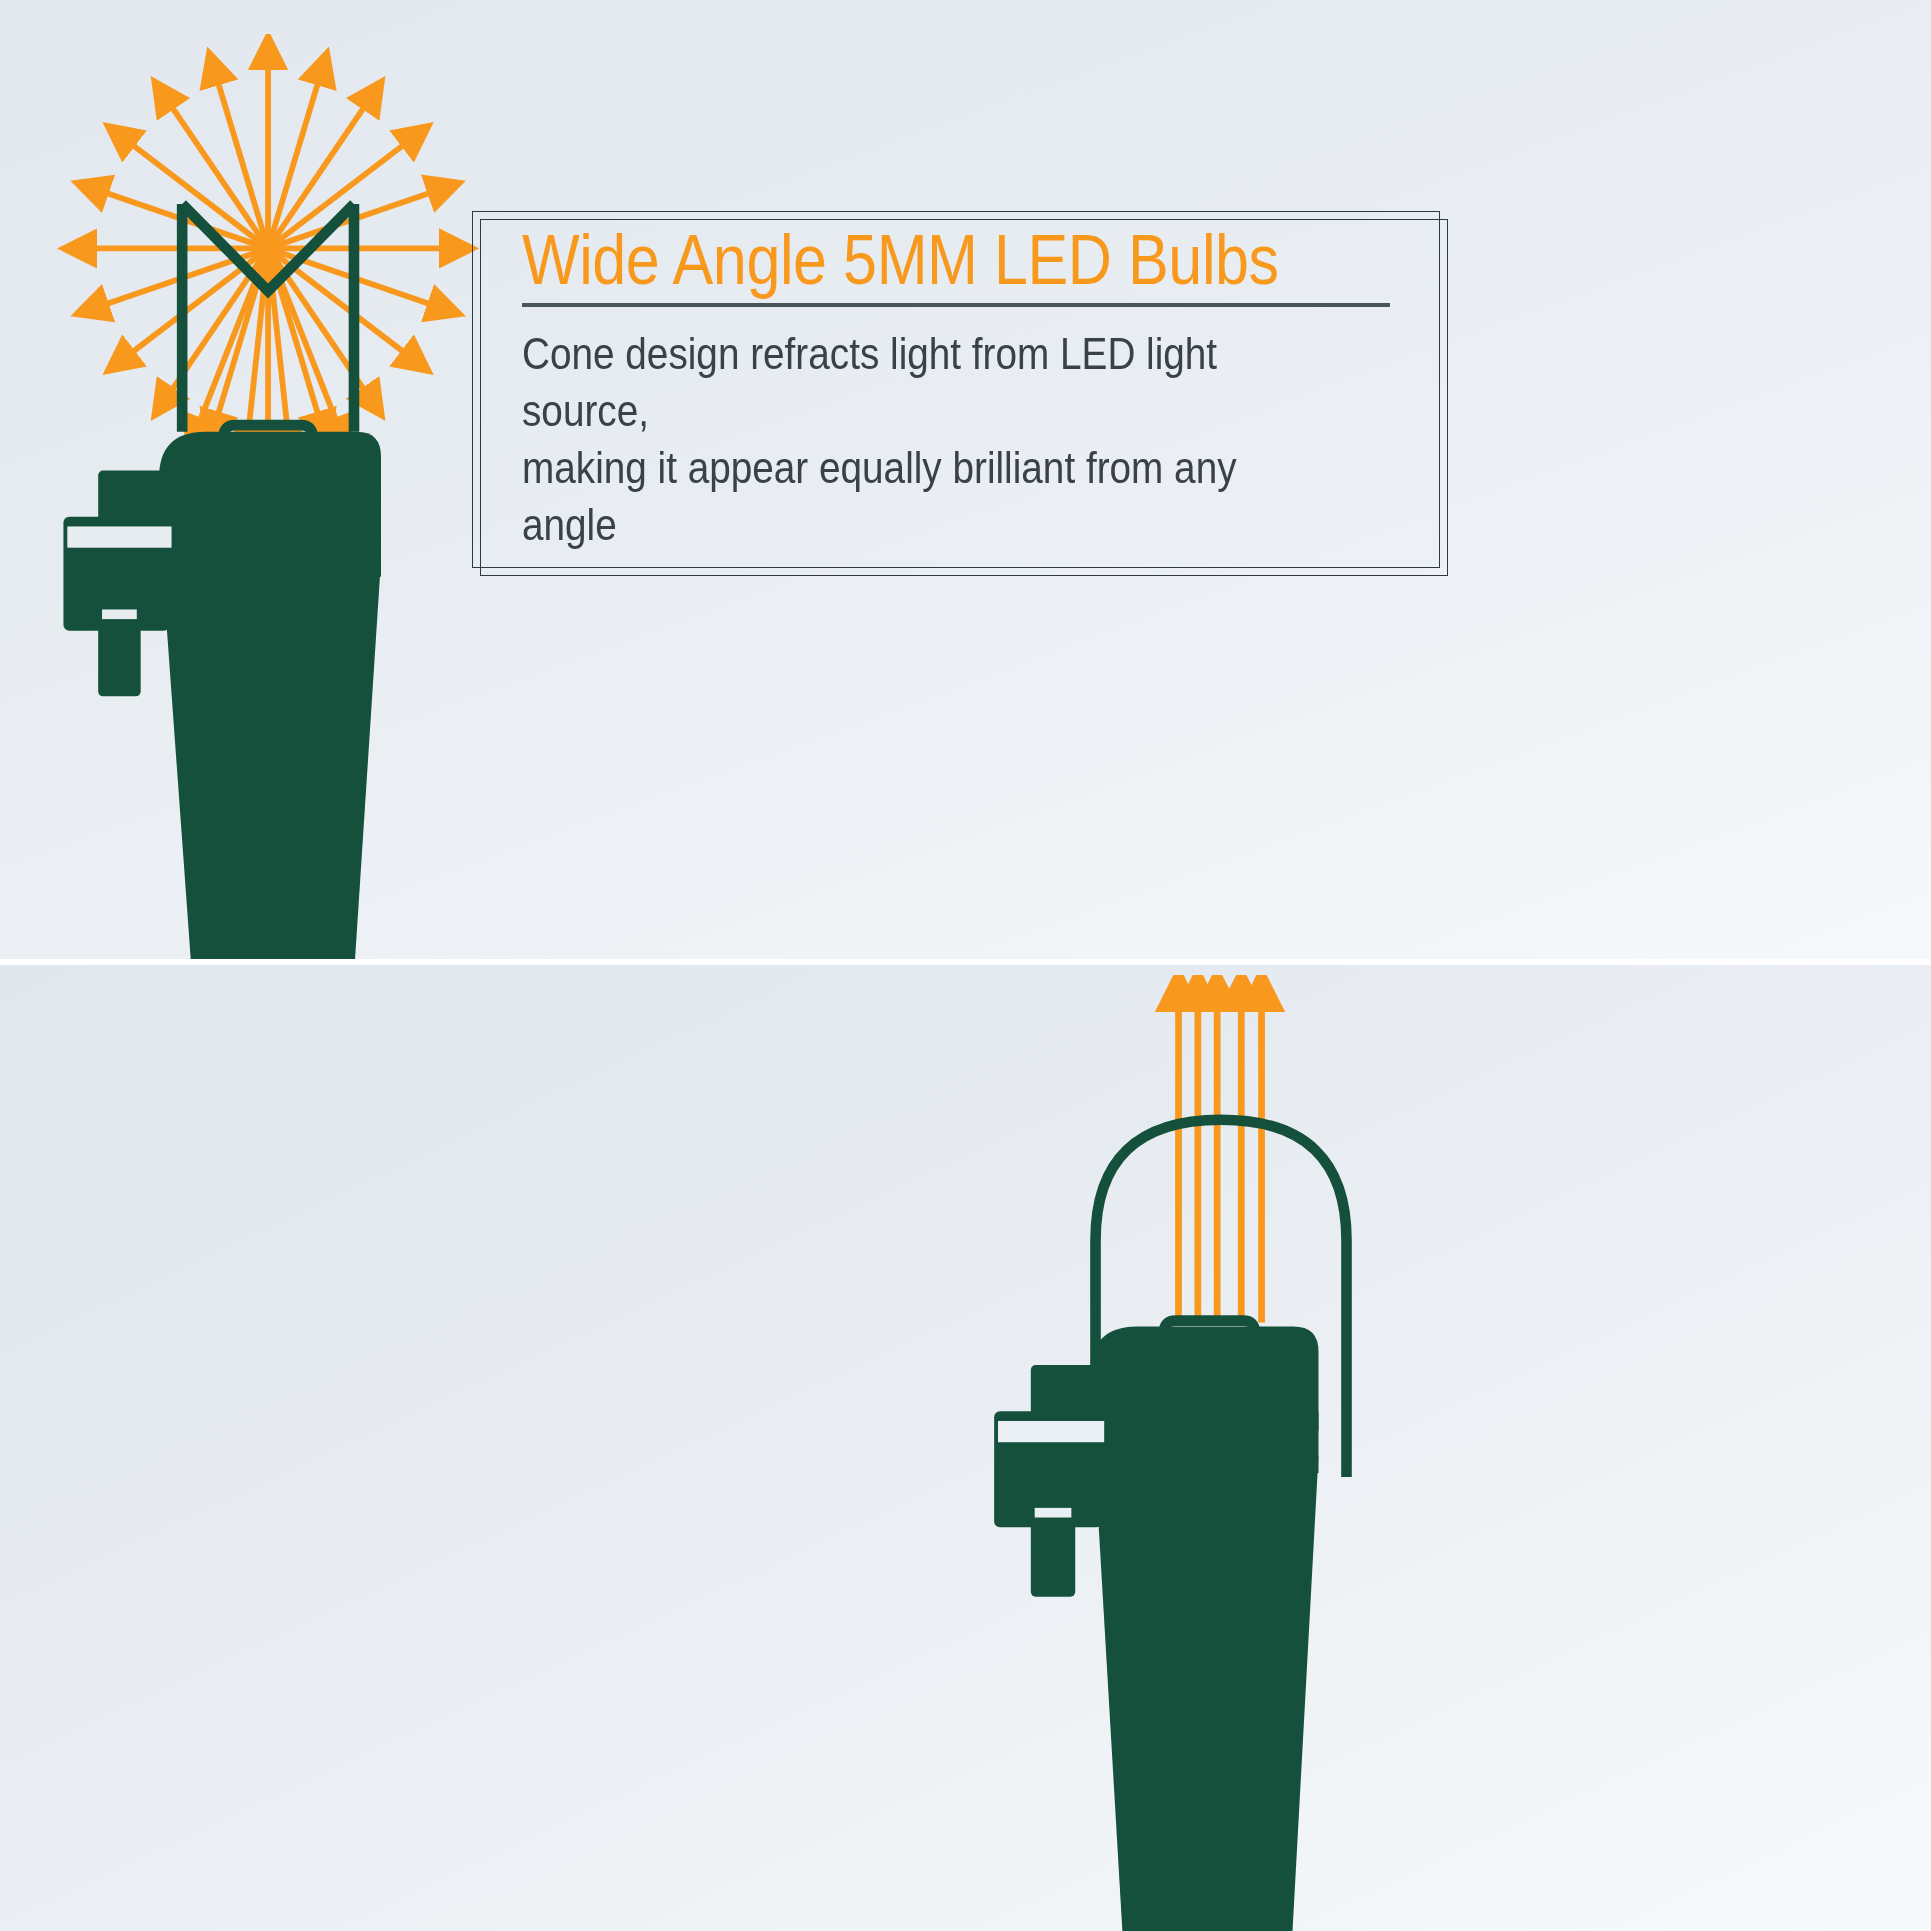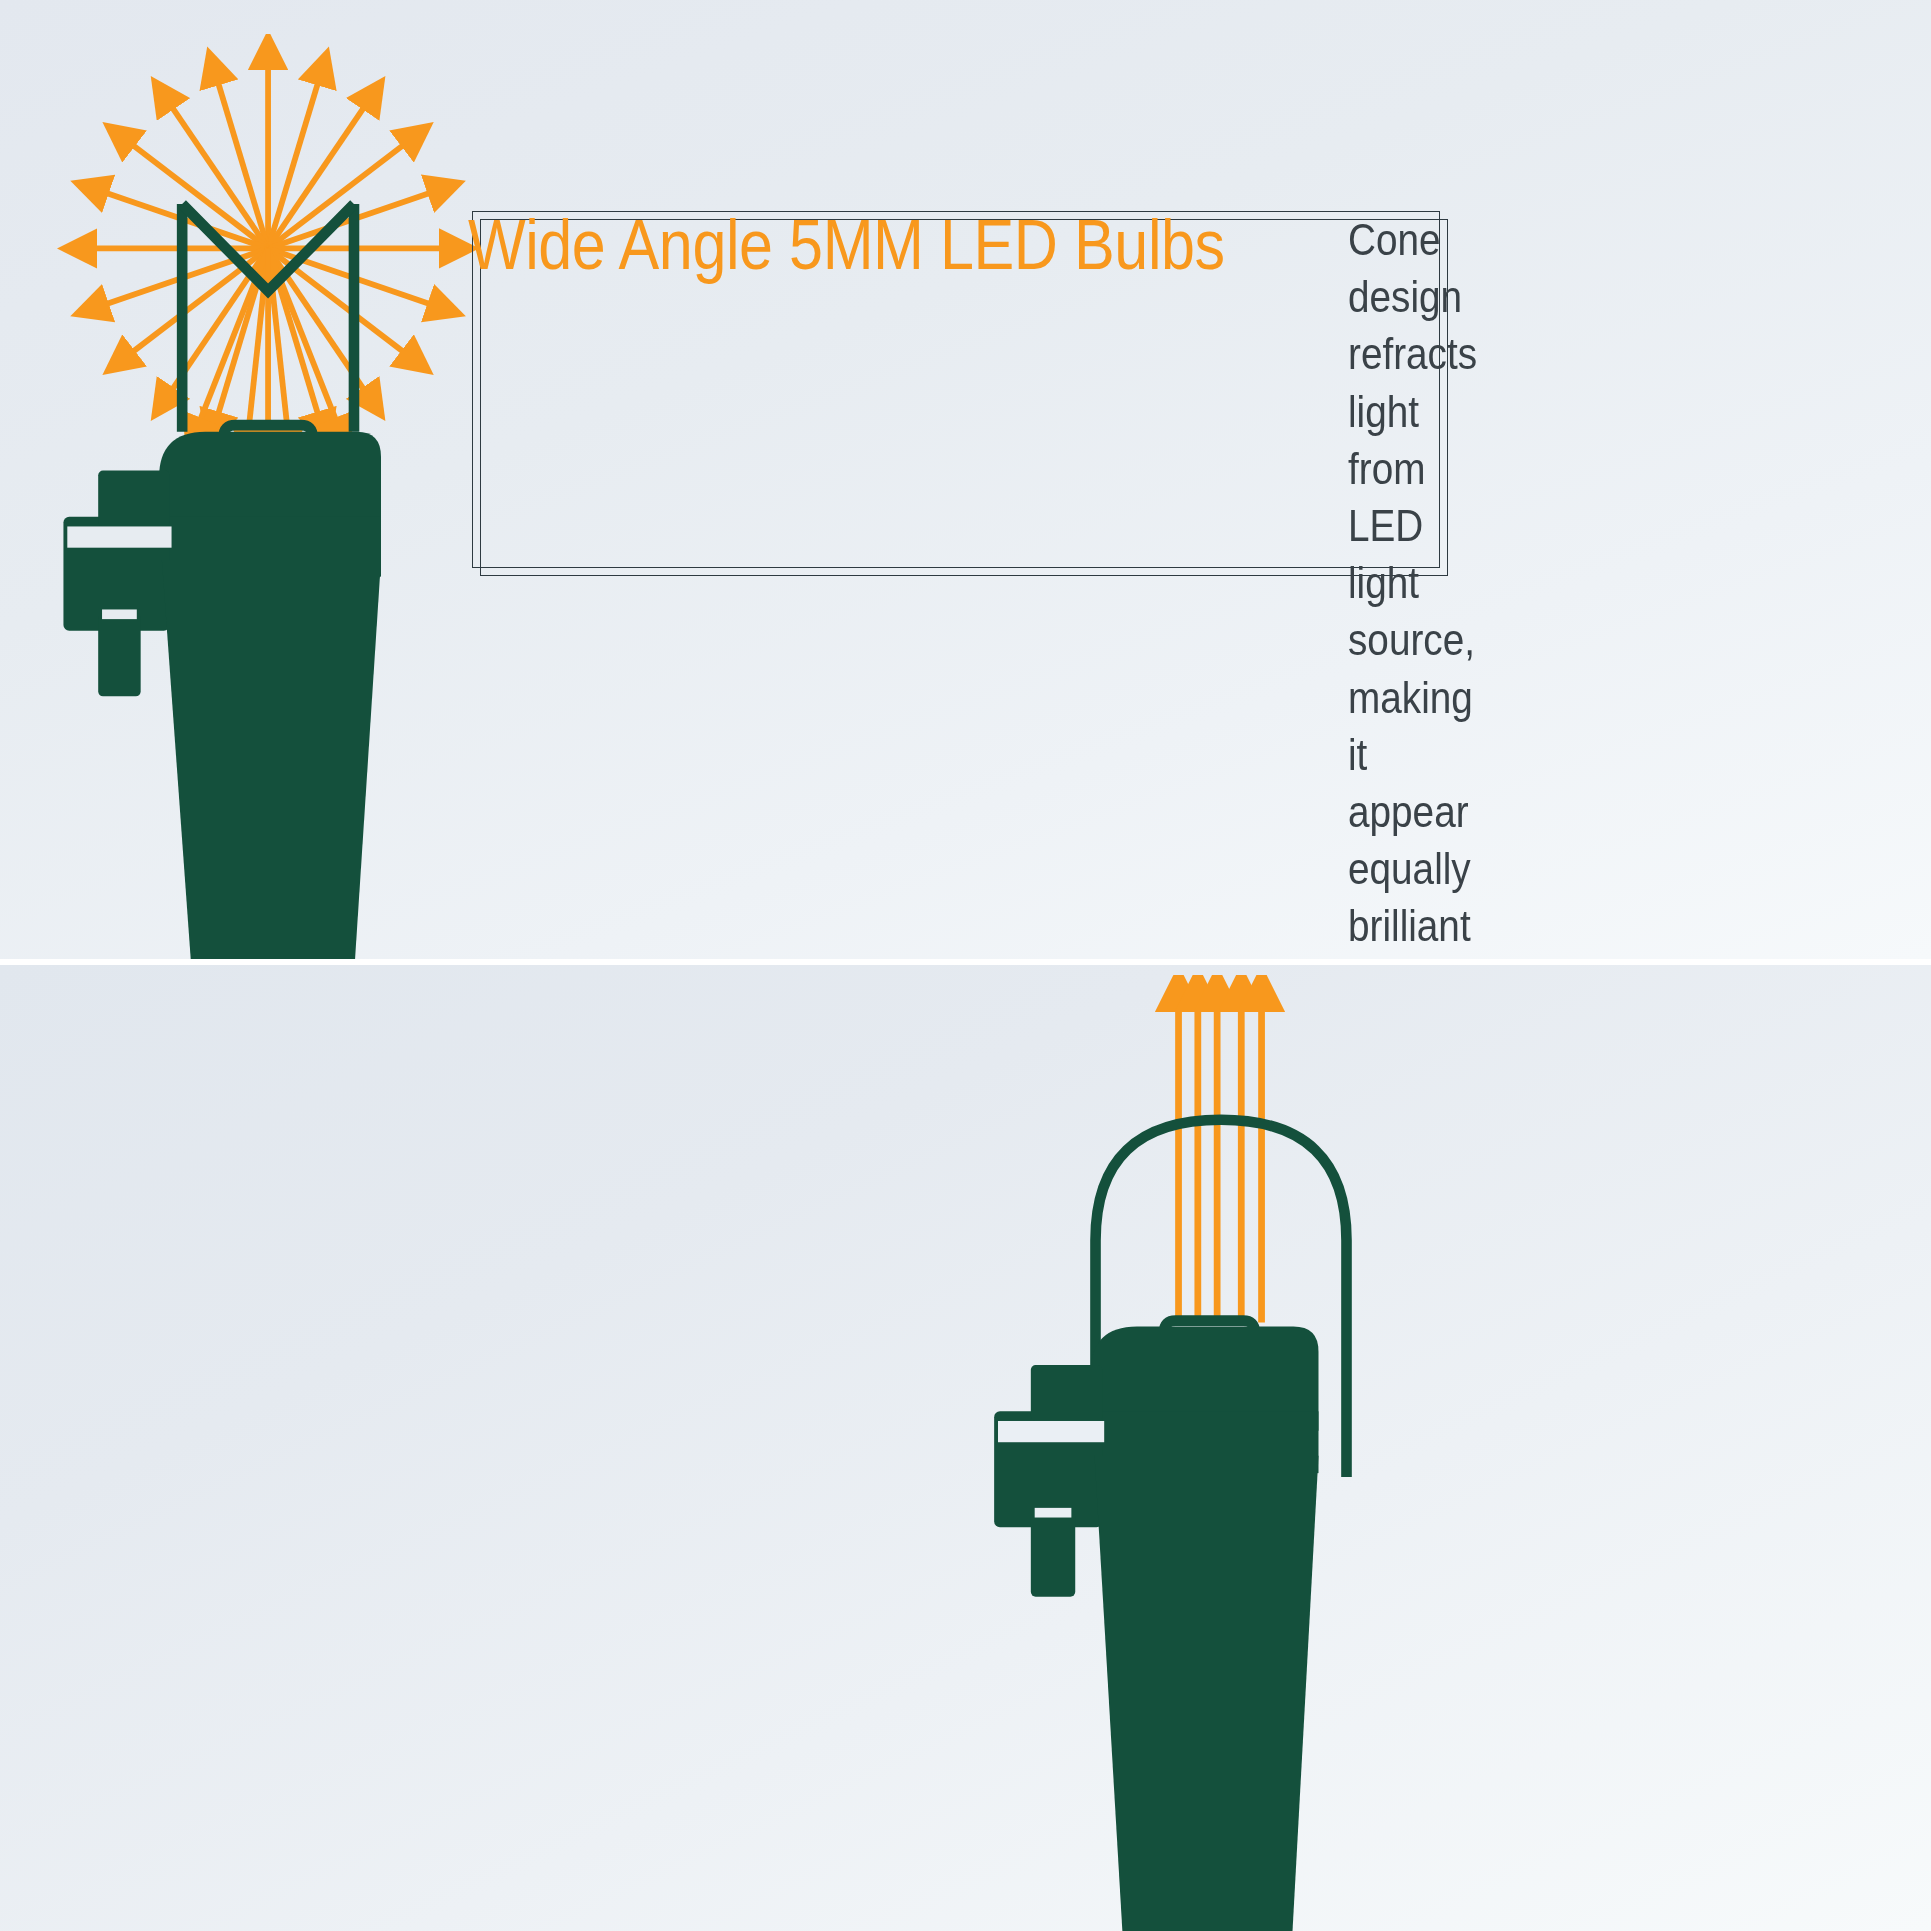--- a/index.html
+++ b/index.html
@@ -24,21 +24,21 @@
   .card .card-shadow-border{
     position:absolute;left:7.7px;top:7.7px;right:-7.7px;bottom:-7.7px;
     border:1.9px solid #2e3a41;
   }
   .card .card-main-border{
     position:absolute;left:0;top:0;right:0;bottom:0;
     border:1.9px solid #2e3a41;
     background:transparent;
   }
   .card .card-inner{position:absolute;left:0;top:0;right:0;bottom:0;
-    display:flex;flex-direction:row;justify-content:center;}
+    display:flex;flex-direction:column;justify-content:center;}
 
   #card-wide{left:472px;top:211px;width:968px;height:357px;}
   #card-wide .card-inner{padding:0 0 0 50px;}
 
   .card-title{
     color:#F8981D;
     font-size:71px;
     line-height:0.96;
     font-weight:400;
     letter-spacing:-0.5px;

